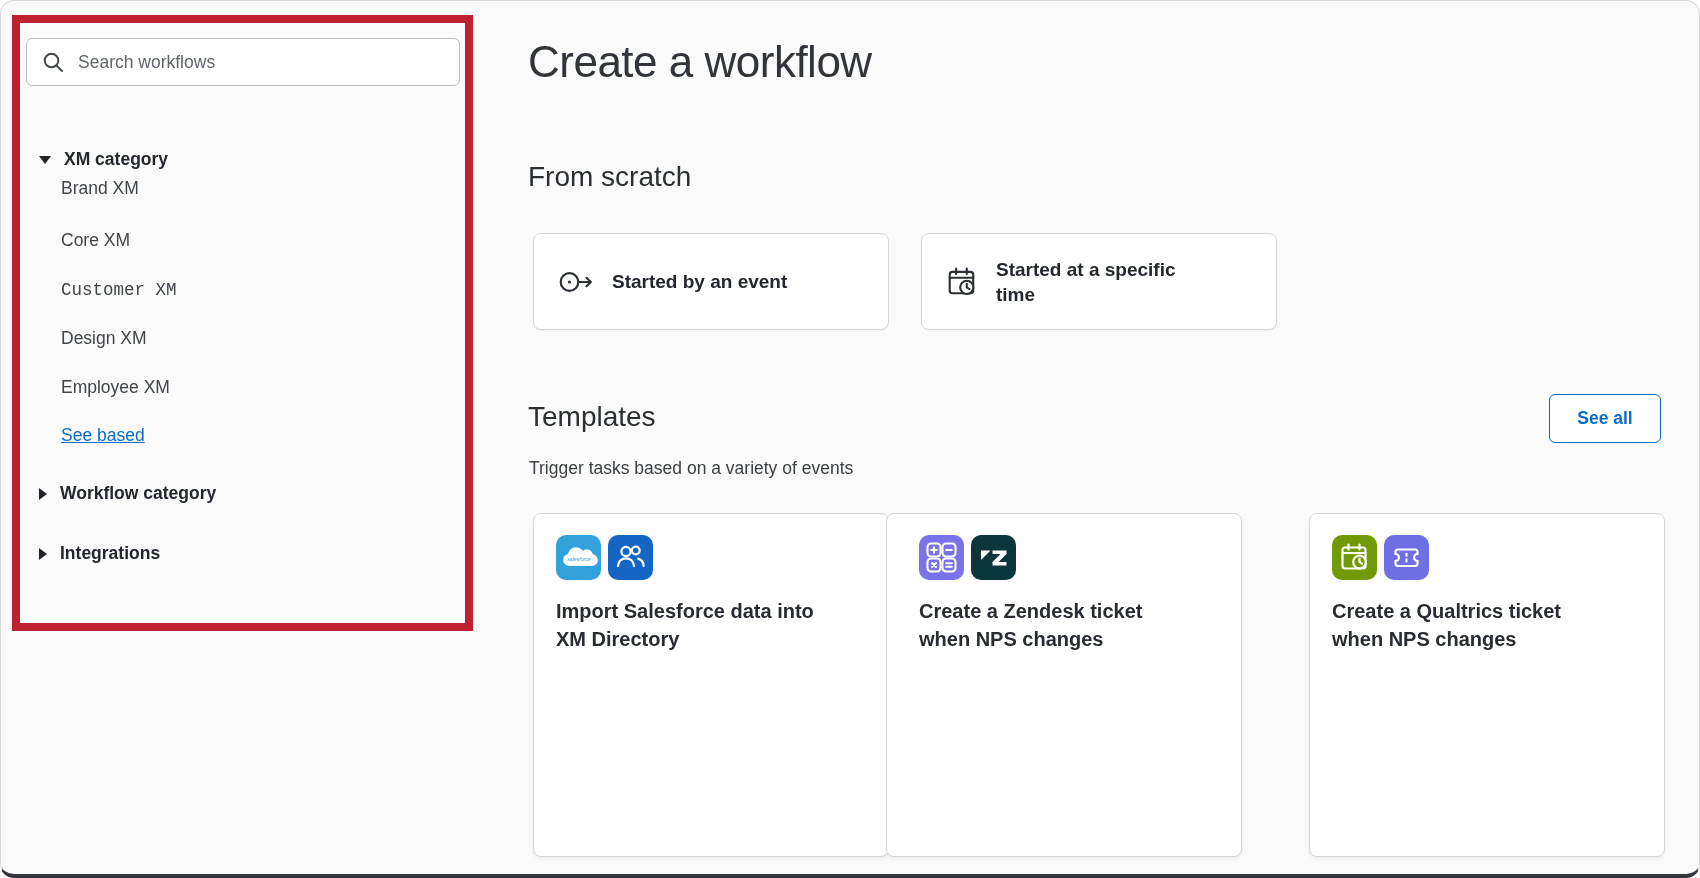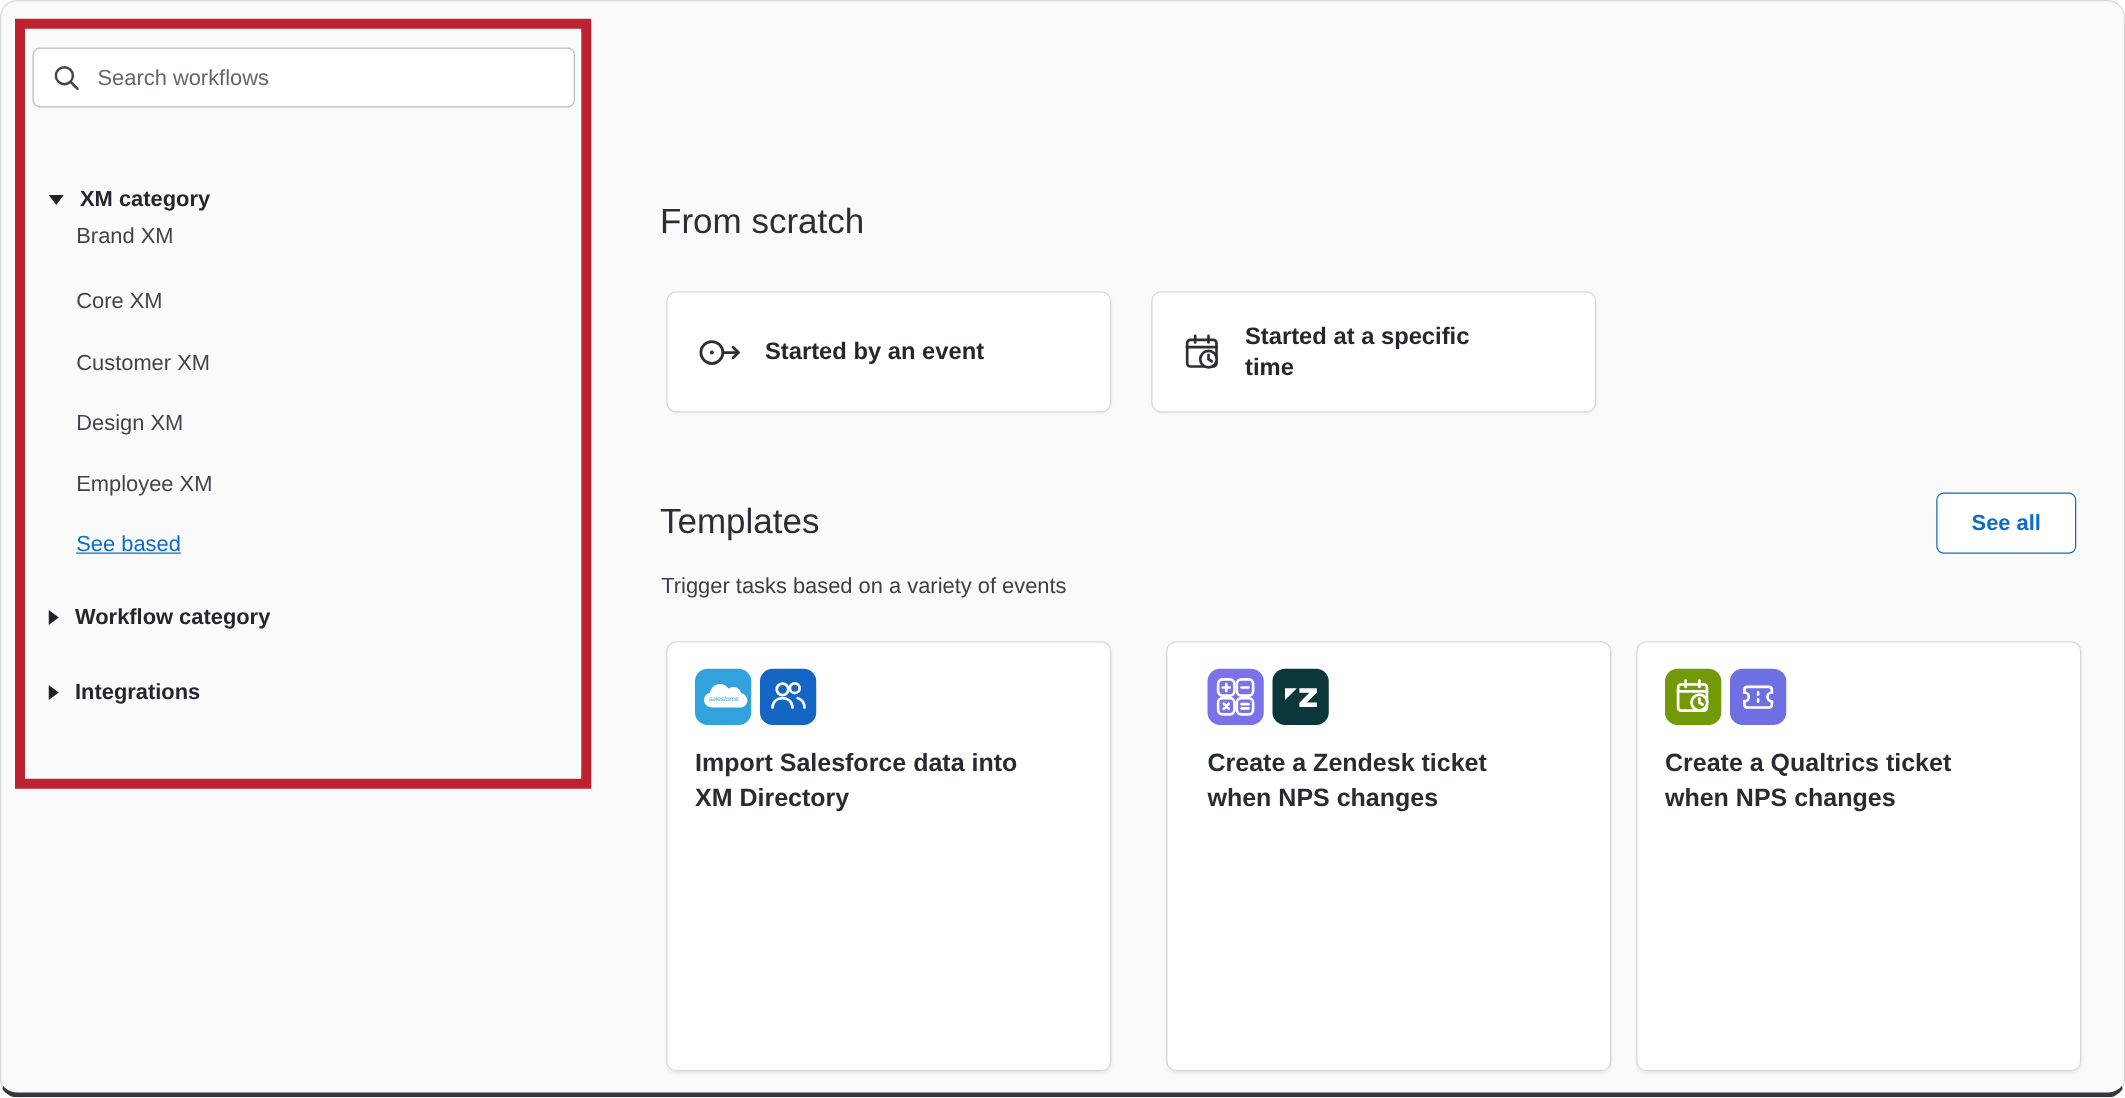--- a/index.html
+++ b/index.html
@@ -85,21 +85,21 @@
     color:#0d6cc8; font-size:17.5px; font-weight:700;
     display:flex; align-items:center; justify-content:center; cursor:pointer;
   }
 
   .tpl-card {
     position:absolute; top:512px; height:344px; width:356px;
     background:#ffffff; border:1px solid #d7d7da; border-radius:8px;
     padding:21px 22px; box-shadow:0 2px 3px rgba(0,0,0,0.06); cursor:pointer;
   }
   .tpl-card-1 { left:532px; }
-  .tpl-card-2 { left:932px;padding-left:32px; }
+  .tpl-card-2 { left:885px;padding-left:32px; }
   .tpl-card-3 { left:1308px; }
   .icon-row { display:flex; gap:7px; }
   .icon-tile {
     width:45px; height:45px; border-radius:10px;
     display:flex; align-items:center; justify-content:center;
   }
   .tpl-title {
     margin-top:17px; font-size:20px; font-weight:700; color:#282c32; line-height:28px;
   }
 </style>
@@ -120,36 +120,37 @@
     <span class="placeholder">Search workflows</span>
   </div>
 
   <div class="group-row" style="top:135px;margin-top:13px;">
     <span class="caret-down"></span>
     <span>XM category</span>
   </div>
 
   <div class="side-item" style="top:177px;">Brand XM</div>
   <div class="side-item" style="top:229px;">Core XM</div>
-  <div class="side-item" style="top:279px;">Customer XM</div>
+  <div class="side-item" style="top:279px;font-family:Liberation Mono, monospace;">Customer XM</div>
   <div class="side-item" style="top:327px;">Design XM</div>
   <div class="side-item" style="top:376px;">Employee XM</div>
 
   <div class="see-more" style="top:424px;">See based</div>
 
   <div class="group-row" style="top:482px;justify-content:center;">
     <span class="caret-right"></span>
     <span>Workflow category</span>
   </div>
 
   <div class="group-row" style="top:542px;">
     <span class="caret-right"></span>
     <span>Integrations</span>
   </div>
 
+  <div class="page-title">Create a workflow</div>
 
   <div class="section-heading heading-from-scratch">From scratch</div>
 
   <div class="opt-card opt-card-2">
     <span class="opt-icon">
       <svg width="32" height="32" viewBox="0 0 30 30" fill="none" stroke="#2c3036" stroke-width="2" stroke-linecap="round">
         <rect x="3.5" y="5.5" width="22" height="20" rx="2.5"></rect>
         <line x1="9.5" y1="2.5" x2="9.5" y2="7.5"></line>
         <line x1="19.5" y1="2.5" x2="19.5" y2="7.5"></line>
         <line x1="3.5" y1="11" x2="25.5" y2="11"></line>

